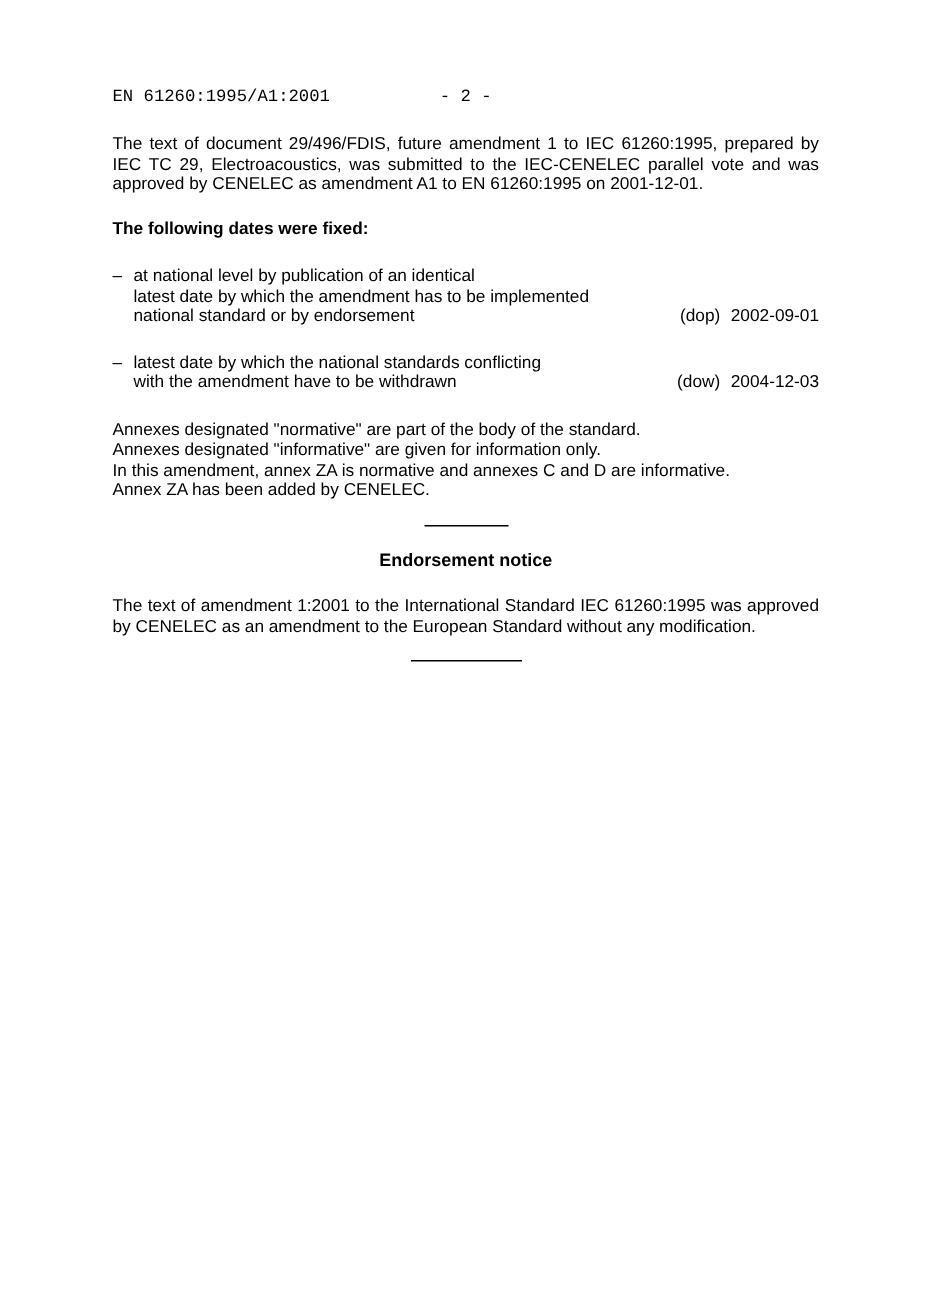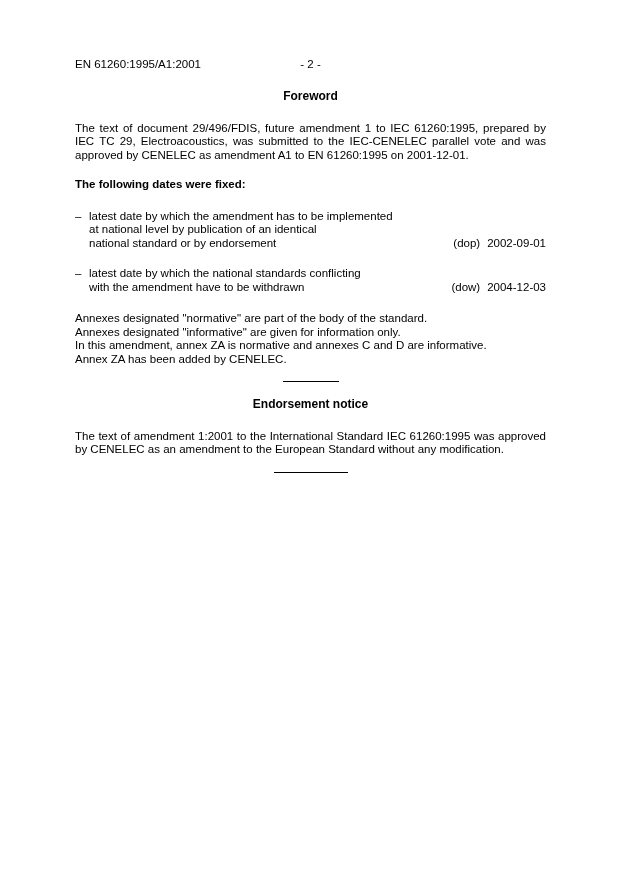--- a/index.html
+++ b/index.html
@@ -17,20 +17,21 @@
     font-size: 11.5px;
     line-height: 13.5px;
     color: #000000;
     padding: 58px 73px 0 75px;
     overflow: hidden;
   }
   .header {
     position: relative;
     height: 14px;
     margin-bottom: 18px;
+    font-family: Liberation Mono, monospace;
   }
   .doc-ref {
     position: absolute;
     left: 0;
     top: 0;
   }
   .page-num {
     position: absolute;
     left: 0;
     right: 0;
@@ -96,31 +97,30 @@
 </head>
 <body>
 
 <div class="page">
 
   <div class="header">
     <span class="doc-ref">EN 61260:1995/A1:2001</span>
     <span class="page-num">- 2 -</span>
   </div>
 
-  <div class="section-title">Foreword</div>
 
   <p class="para just">The text of document 29/496/FDIS, future amendment 1 to IEC 61260:1995, prepared by IEC TC 29, Electroacoustics, was submitted to the IEC-CENELEC parallel vote and was approved by CENELEC as amendment A1 to EN 61260:1995 on 2001-12-01.</p>
 
   <p class="para dates-intro">The following dates were fixed:</p>
 
   <div class="date-item">
     <span class="dash">–</span>
     <div class="date-lines">
+      <div>at national level by publication of an identical</div>
       <div>latest date by which the amendment has to be implemented</div>
-      <div>at national level by publication of an identical</div>
       <div>national standard or by endorsement</div>
     </div>
     <div class="date-value">
       <span class="date-label">(dop)</span><span>2002-09-01</span>
     </div>
   </div>
 
   <div class="date-item">
     <span class="dash">–</span>
     <div class="date-lines">

